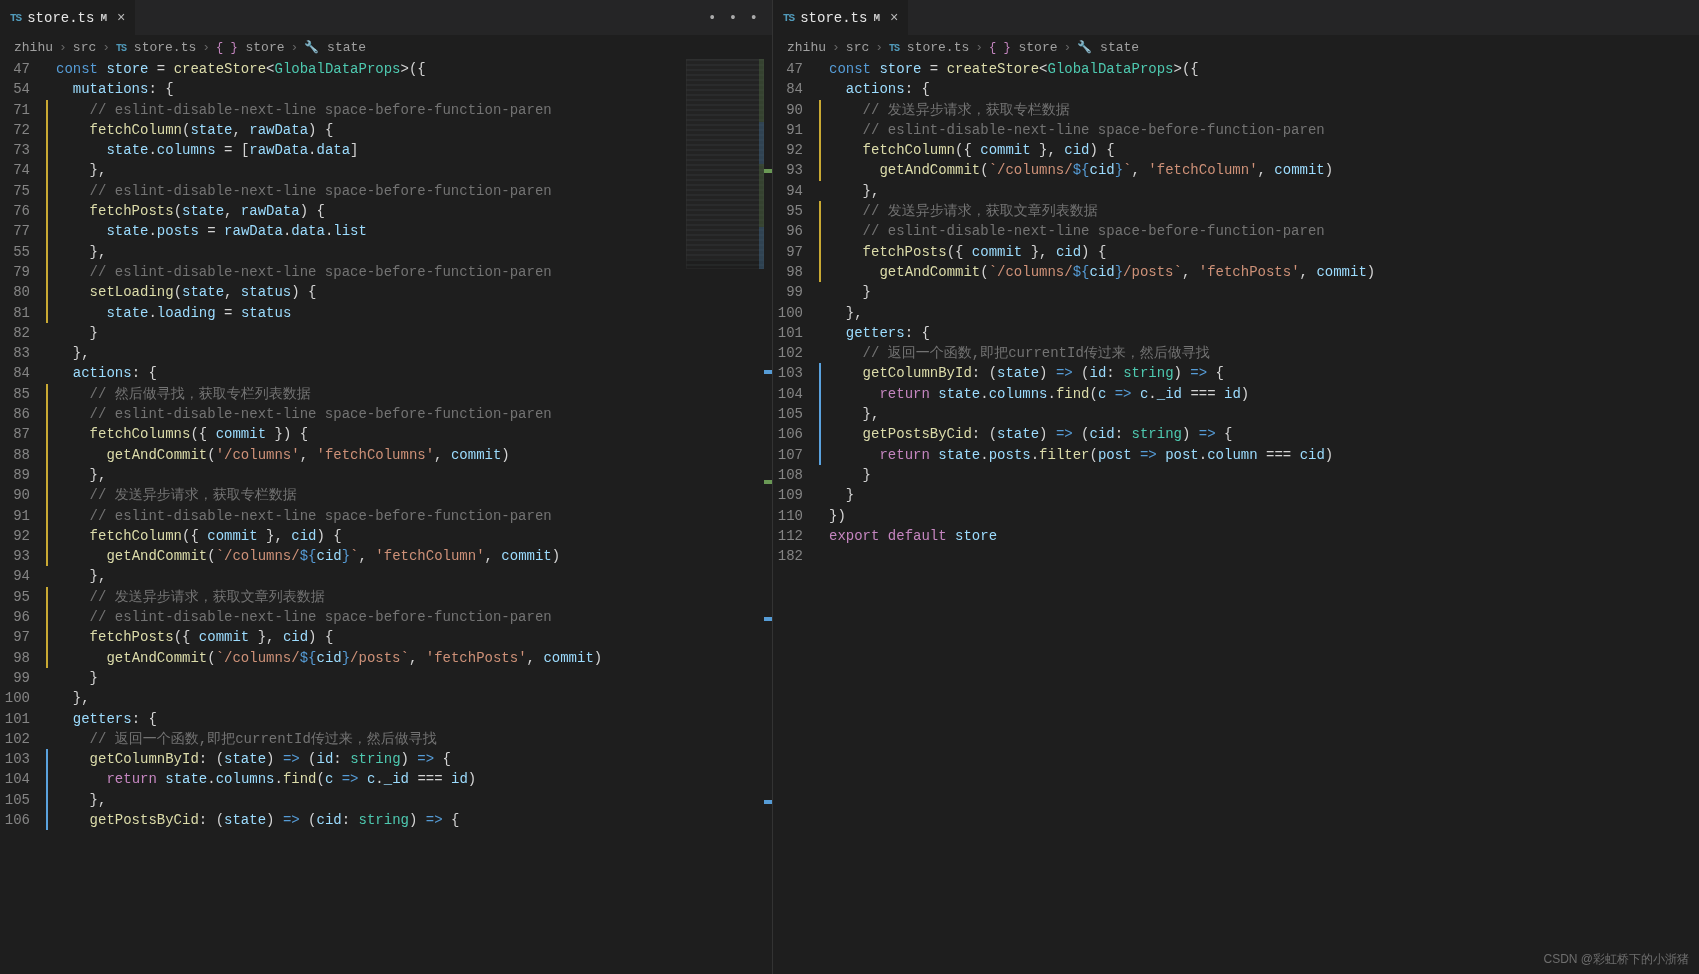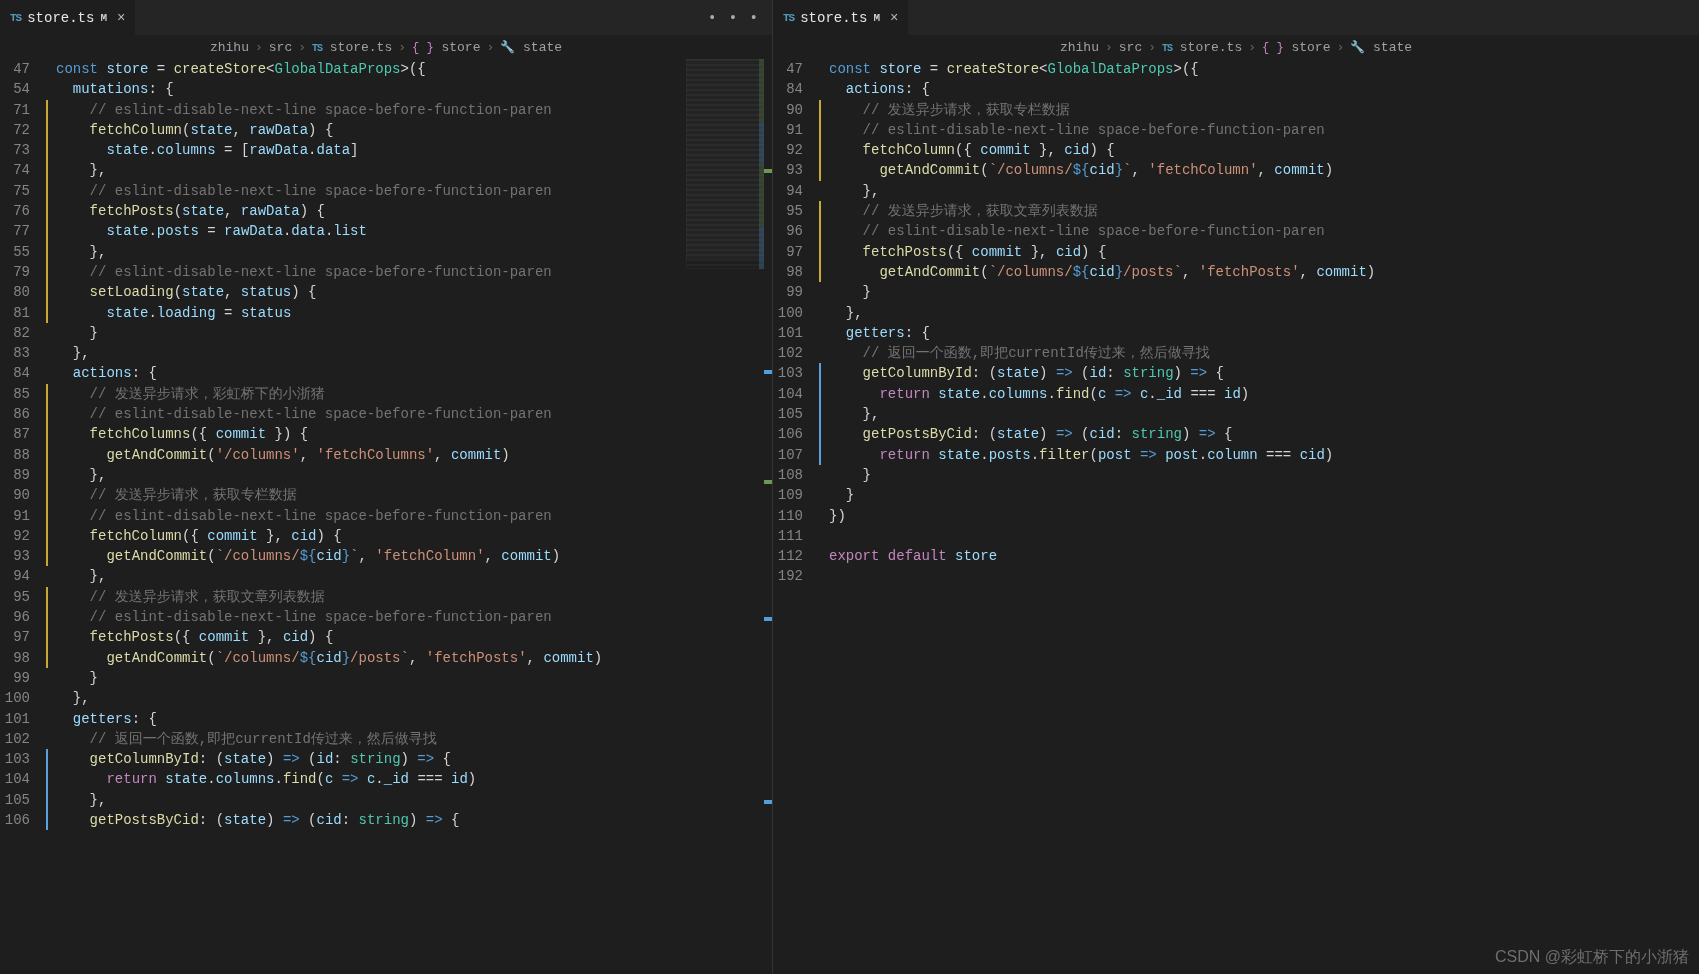--- a/index.html
+++ b/index.html
@@ -18,21 +18,21 @@
   .tab {
     height:35px; display:flex; align-items:center; gap:6px;
     padding:0 10px; background:#1e1e1e; color:#e6e6e6;
     border-right:1px solid #252526; font-style:normal; cursor:pointer;
   }
   .tab .lang-icon { color:#519aba; font-weight:bold; font-size:11px; letter-spacing:-1px;}
   .tab .mod { color:#ccc; font-size:11px; font-weight:bold;}
   .tab .close { color:#bbb; font-size:14px; font-weight:300; margin-left:4px;}
   .tab-actions { margin-left:auto; padding-right:12px; color:#aaa; letter-spacing:2px; cursor:pointer;}
   
-  .breadcrumb { height:24px; display:flex; align-items:center; gap:6px; padding:0 14px; color:#a0a0a0; font-size:13px;justify-content:center;}
+  .breadcrumb { height:24px; display:flex; align-items:center; gap:6px; padding:0 14px; color:#a0a0a0; font-size:13px;}
   .breadcrumb .sep { color:#666; }
   .breadcrumb .lang-icon { color:#519aba; font-weight:bold; font-size:10px; letter-spacing:-1px;}
   .bc-sym { color:#c586c0; font-size:12px;}
   .bc-wrench { color:#b8b8b8; font-size:12px;}
   
   .code-area { flex:1; overflow:hidden; position:relative; display:flex;justify-content:center;}
   .line { display:flex; min-height:20.3px; line-height:20.3px; white-space:pre; position:relative;}
   .lineno { width:46px; text-align:right; color:#858585; padding-right:16px; user-select:none; position:relative;}
   .fold-stripe { position:absolute; left:46px; top:0; bottom:0; width:2px; }
   .fs-yellow { background:#c9a933; }
@@ -56,21 +56,21 @@
   }
   .minimap .viewport { position:absolute; left:0; right:0; top:0; height:200px;
     background:rgba(255,255,255,0.04); }
   .mm-gutter { position:absolute; right:0; top:0; bottom:0; width:5px;
     background:linear-gradient(#6a9955 0 30%, #569cd6 30% 50%, #6a9955 50% 80%, #569cd6 80% 100%); opacity:0.45;}
   
   .ov-annot { position:absolute; right:0; top:0; width:8px; height:100%;}
   .ov-annot .mark { position:absolute; right:0; width:8px; height:4px; background:#569cd6;}
   .ov-annot .mark.g { background:#6a9955;}
   
-  .watermark { position:absolute; right:10px; bottom:6px; color:#6e6e6e; font-size:16px; font-family:sans-serif;}
+  .watermark { position:absolute; right:10px; bottom:6px; color:#6e6e6e; font-size:12px; font-family:sans-serif;}
 </style>
 </head>
 <body>
 
 <div class="split">
 
   <div class="pane left">
     <div class="tab-bar">
       <div class="tab">
         <span class="lang-icon">TS</span>
@@ -102,21 +102,21 @@
           <div class="line"><div class="lineno">75</div><div class="fold-stripe fs-yellow"></div><div class="codeline">    <span class="cmt">// eslint-disable-next-line space-before-function-paren</span></div></div>
           <div class="line"><div class="lineno">76</div><div class="fold-stripe fs-yellow"></div><div class="codeline">    <span class="fn">fetchPosts</span><span class="pun">(</span><span class="var">state</span><span class="pun">,</span> <span class="var">rawData</span><span class="pun">) {</span></div></div>
           <div class="line"><div class="lineno">77</div><div class="fold-stripe fs-yellow"></div><div class="codeline">      <span class="var">state</span><span class="pun">.</span><span class="var">posts</span> <span class="op">=</span> <span class="var">rawData</span><span class="pun">.</span><span class="var">data</span><span class="pun">.</span><span class="var">list</span></div></div>
           <div class="line"><div class="lineno">55</div><div class="fold-stripe fs-yellow"></div><div class="codeline">    <span class="pun">},</span></div></div>
           <div class="line"><div class="lineno">79</div><div class="fold-stripe fs-yellow"></div><div class="codeline">    <span class="cmt">// eslint-disable-next-line space-before-function-paren</span></div></div>
           <div class="line"><div class="lineno">80</div><div class="fold-stripe fs-yellow"></div><div class="codeline">    <span class="fn">setLoading</span><span class="pun">(</span><span class="var">state</span><span class="pun">,</span> <span class="var">status</span><span class="pun">) {</span></div></div>
           <div class="line"><div class="lineno">81</div><div class="fold-stripe fs-yellow"></div><div class="codeline">      <span class="var">state</span><span class="pun">.</span><span class="var">loading</span> <span class="op">=</span> <span class="var">status</span></div></div>
           <div class="line"><div class="lineno">82</div><div class="codeline">    <span class="pun">}</span></div></div>
           <div class="line"><div class="lineno">83</div><div class="codeline">  <span class="pun">},</span></div></div>
           <div class="line"><div class="lineno">84</div><div class="codeline">  <span class="var">actions</span><span class="pun">:</span> <span class="pun">{</span></div></div>
-          <div class="line"><div class="lineno">85</div><div class="fold-stripe fs-yellow"></div><div class="codeline">    <span class="cmt">// 发送异步请求，彩虹桥下的小浙猪</span></div></div>
+          <div class="line"><div class="lineno">85</div><div class="fold-stripe fs-yellow"></div><div class="codeline">    <span class="cmt">// 然后做寻找，获取专栏列表数据</span></div></div>
           <div class="line"><div class="lineno">86</div><div class="fold-stripe fs-yellow"></div><div class="codeline">    <span class="cmt">// eslint-disable-next-line space-before-function-paren</span></div></div>
           <div class="line"><div class="lineno">87</div><div class="fold-stripe fs-yellow"></div><div class="codeline">    <span class="fn">fetchColumns</span><span class="pun">({ </span><span class="var">commit</span><span class="pun"> }) {</span></div></div>
           <div class="line"><div class="lineno">88</div><div class="fold-stripe fs-yellow"></div><div class="codeline">      <span class="fn">getAndCommit</span><span class="pun">(</span><span class="str">'/columns'</span><span class="pun">,</span> <span class="str">'fetchColumns'</span><span class="pun">,</span> <span class="var">commit</span><span class="pun">)</span></div></div>
           <div class="line"><div class="lineno">89</div><div class="fold-stripe fs-yellow"></div><div class="codeline">    <span class="pun">},</span></div></div>
           <div class="line"><div class="lineno">90</div><div class="fold-stripe fs-yellow"></div><div class="codeline">    <span class="cmt">// 发送异步请求，获取专栏数据</span></div></div>
           <div class="line"><div class="lineno">91</div><div class="fold-stripe fs-yellow"></div><div class="codeline">    <span class="cmt">// eslint-disable-next-line space-before-function-paren</span></div></div>
           <div class="line"><div class="lineno">92</div><div class="fold-stripe fs-yellow"></div><div class="codeline">    <span class="fn">fetchColumn</span><span class="pun">({ </span><span class="var">commit</span><span class="pun"> }, </span><span class="var">cid</span><span class="pun">) {</span></div></div>
           <div class="line"><div class="lineno">93</div><div class="fold-stripe fs-yellow"></div><div class="codeline">      <span class="fn">getAndCommit</span><span class="pun">(</span><span class="str">`/columns/</span><span class="def">${</span><span class="var">cid</span><span class="def">}</span><span class="str">`</span><span class="pun">,</span> <span class="str">'fetchColumn'</span><span class="pun">,</span> <span class="var">commit</span><span class="pun">)</span></div></div>
           <div class="line"><div class="lineno">94</div><div class="codeline">    <span class="pun">},</span></div></div>
           <div class="line"><div class="lineno">95</div><div class="fold-stripe fs-yellow"></div><div class="codeline">    <span class="cmt">// 发送异步请求，获取文章列表数据</span></div></div>
@@ -184,21 +184,20 @@
           <div class="line"><div class="lineno">101</div><div class="codeline">  <span class="var">getters</span><span class="pun">:</span> <span class="pun">{</span></div></div>
           <div class="line"><div class="lineno">102</div><div class="codeline">    <span class="cmt">// 返回一个函数,即把currentId传过来，然后做寻找</span></div></div>
           <div class="line"><div class="lineno">103</div><div class="fold-stripe fs-blue"></div><div class="codeline">    <span class="fn">getColumnById</span><span class="pun">:</span> <span class="pun">(</span><span class="var">state</span><span class="pun">)</span> <span class="def">=&gt;</span> <span class="pun">(</span><span class="var">id</span><span class="pun">:</span> <span class="type">string</span><span class="pun">)</span> <span class="def">=&gt;</span> <span class="pun">{</span></div></div>
           <div class="line"><div class="lineno">104</div><div class="fold-stripe fs-blue"></div><div class="codeline">      <span class="kw">return</span> <span class="var">state</span><span class="pun">.</span><span class="var">columns</span><span class="pun">.</span><span class="fn">find</span><span class="pun">(</span><span class="var">c</span> <span class="def">=&gt;</span> <span class="var">c</span><span class="pun">.</span><span class="var">_id</span> <span class="op">===</span> <span class="var">id</span><span class="pun">)</span></div></div>
           <div class="line"><div class="lineno">105</div><div class="fold-stripe fs-blue"></div><div class="codeline">    <span class="pun">},</span></div></div>
           <div class="line"><div class="lineno">106</div><div class="fold-stripe fs-blue"></div><div class="codeline">    <span class="fn">getPostsByCid</span><span class="pun">:</span> <span class="pun">(</span><span class="var">state</span><span class="pun">)</span> <span class="def">=&gt;</span> <span class="pun">(</span><span class="var">cid</span><span class="pun">:</span> <span class="type">string</span><span class="pun">)</span> <span class="def">=&gt;</span> <span class="pun">{</span></div></div>
           <div class="line"><div class="lineno">107</div><div class="fold-stripe fs-blue"></div><div class="codeline">      <span class="kw">return</span> <span class="var">state</span><span class="pun">.</span><span class="var">posts</span><span class="pun">.</span><span class="fn">filter</span><span class="pun">(</span><span class="var">post</span> <span class="def">=&gt;</span> <span class="var">post</span><span class="pun">.</span><span class="var">column</span> <span class="op">===</span> <span class="var">cid</span><span class="pun">)</span></div></div>
           <div class="line"><div class="lineno">108</div><div class="codeline">    <span class="pun">}</span></div></div>
           <div class="line"><div class="lineno">109</div><div class="codeline">  <span class="pun">}</span></div></div>
           <div class="line"><div class="lineno">110</div><div class="codeline"><span class="pun">})</span></div></div>
-          <div class="line"><div class="lineno">111</div><div class="codeline"></div></div>
           <div class="line"><div class="lineno">112</div><div class="codeline"><span class="kw">export</span> <span class="kw">default</span> <span class="var">store</span></div></div>
-          <div class="line"><div class="lineno">192</div><div class="codeline"></div></div>
+          <div class="line"><div class="lineno">182</div><div class="codeline"></div></div>
         </div>
     </div>
   </div>
 </div>
 
 <div class="watermark">CSDN @彩虹桥下的小浙猪</div>
 
 </body></html>

